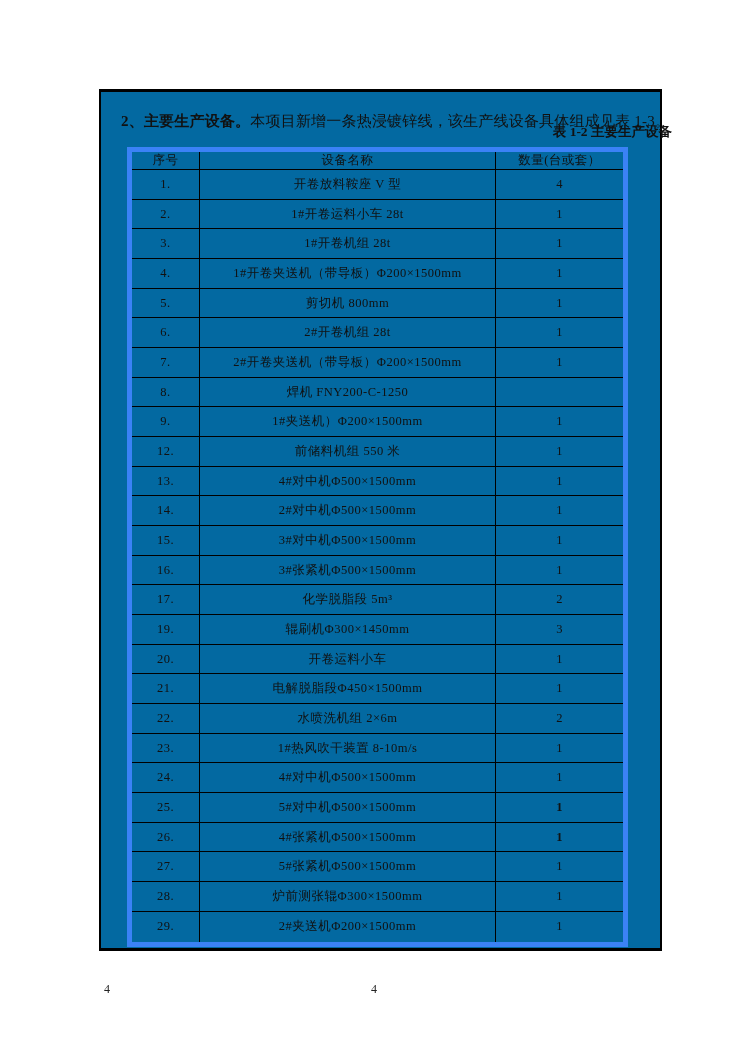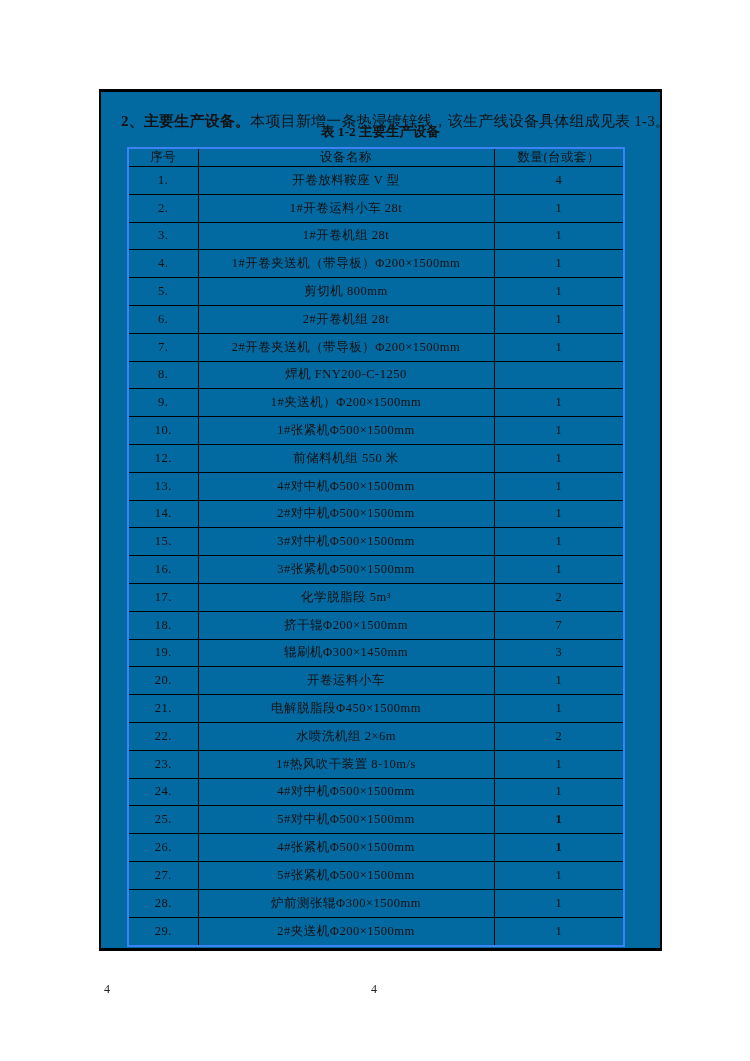--- a/index.html
+++ b/index.html
@@ -25,33 +25,33 @@
     top: 4px; left: 20px;
     width: 540px;
     font-size: 15px;
     line-height: 21px;
     letter-spacing: 0.2px;
     white-space: nowrap;
   }
   .para b { font-weight: bold; }
   .table-title {
     position: absolute;
-    top: 31px; left: 0;
+    top: 31px; left: 12px;
     width: 100%;
-    text-align: center;
+    text-align: right;
     font-weight: bold;
     font-size: 13.5px;
   }
   table.equip {
     position: absolute;
     left: 26px; top: 55px;
     width: 496px; height: 800px;
     border-collapse: collapse;
     table-layout: fixed;
-    border: 2px solid #3b82f6;
+    border: 5px solid #3b82f6;
   }
   table.equip th, table.equip td {
     border: 1px solid #000;
     font-size: 12.5px;
     font-weight: normal;
     text-align: center;
     vertical-align: middle;
     padding: 0 2px;
     letter-spacing: 0.5px;
     overflow: hidden;
@@ -129,25 +129,20 @@
           <td>8.</td>
           <td>焊机 FNY200-C-1250</td>
           <td></td>
         </tr>
         <tr>
           <td>9.</td>
           <td>1#夹送机）Φ200×1500mm</td>
           <td>1</td>
         </tr>
         <tr>
-          <td>10.</td>
-          <td>1#张紧机Φ500×1500mm</td>
-          <td>1</td>
-        </tr>
-        <tr>
           <td>12.</td>
           <td>前储料机组 550 米</td>
           <td>1</td>
         </tr>
         <tr>
           <td>13.</td>
           <td>4#对中机Φ500×1500mm</td>
           <td>1</td>
         </tr>
         <tr>
@@ -164,25 +159,20 @@
           <td>16.</td>
           <td>3#张紧机Φ500×1500mm</td>
           <td>1</td>
         </tr>
         <tr>
           <td>17.</td>
           <td>化学脱脂段 5m³</td>
           <td>2</td>
         </tr>
         <tr>
-          <td>18.</td>
-          <td>挤干辊Φ200×1500mm</td>
-          <td>7</td>
-        </tr>
-        <tr>
           <td>19.</td>
           <td>辊刷机Φ300×1450mm</td>
           <td>3</td>
         </tr>
         <tr>
           <td>20.</td>
           <td>开卷运料小车</td>
           <td>1</td>
         </tr>
         <tr>

